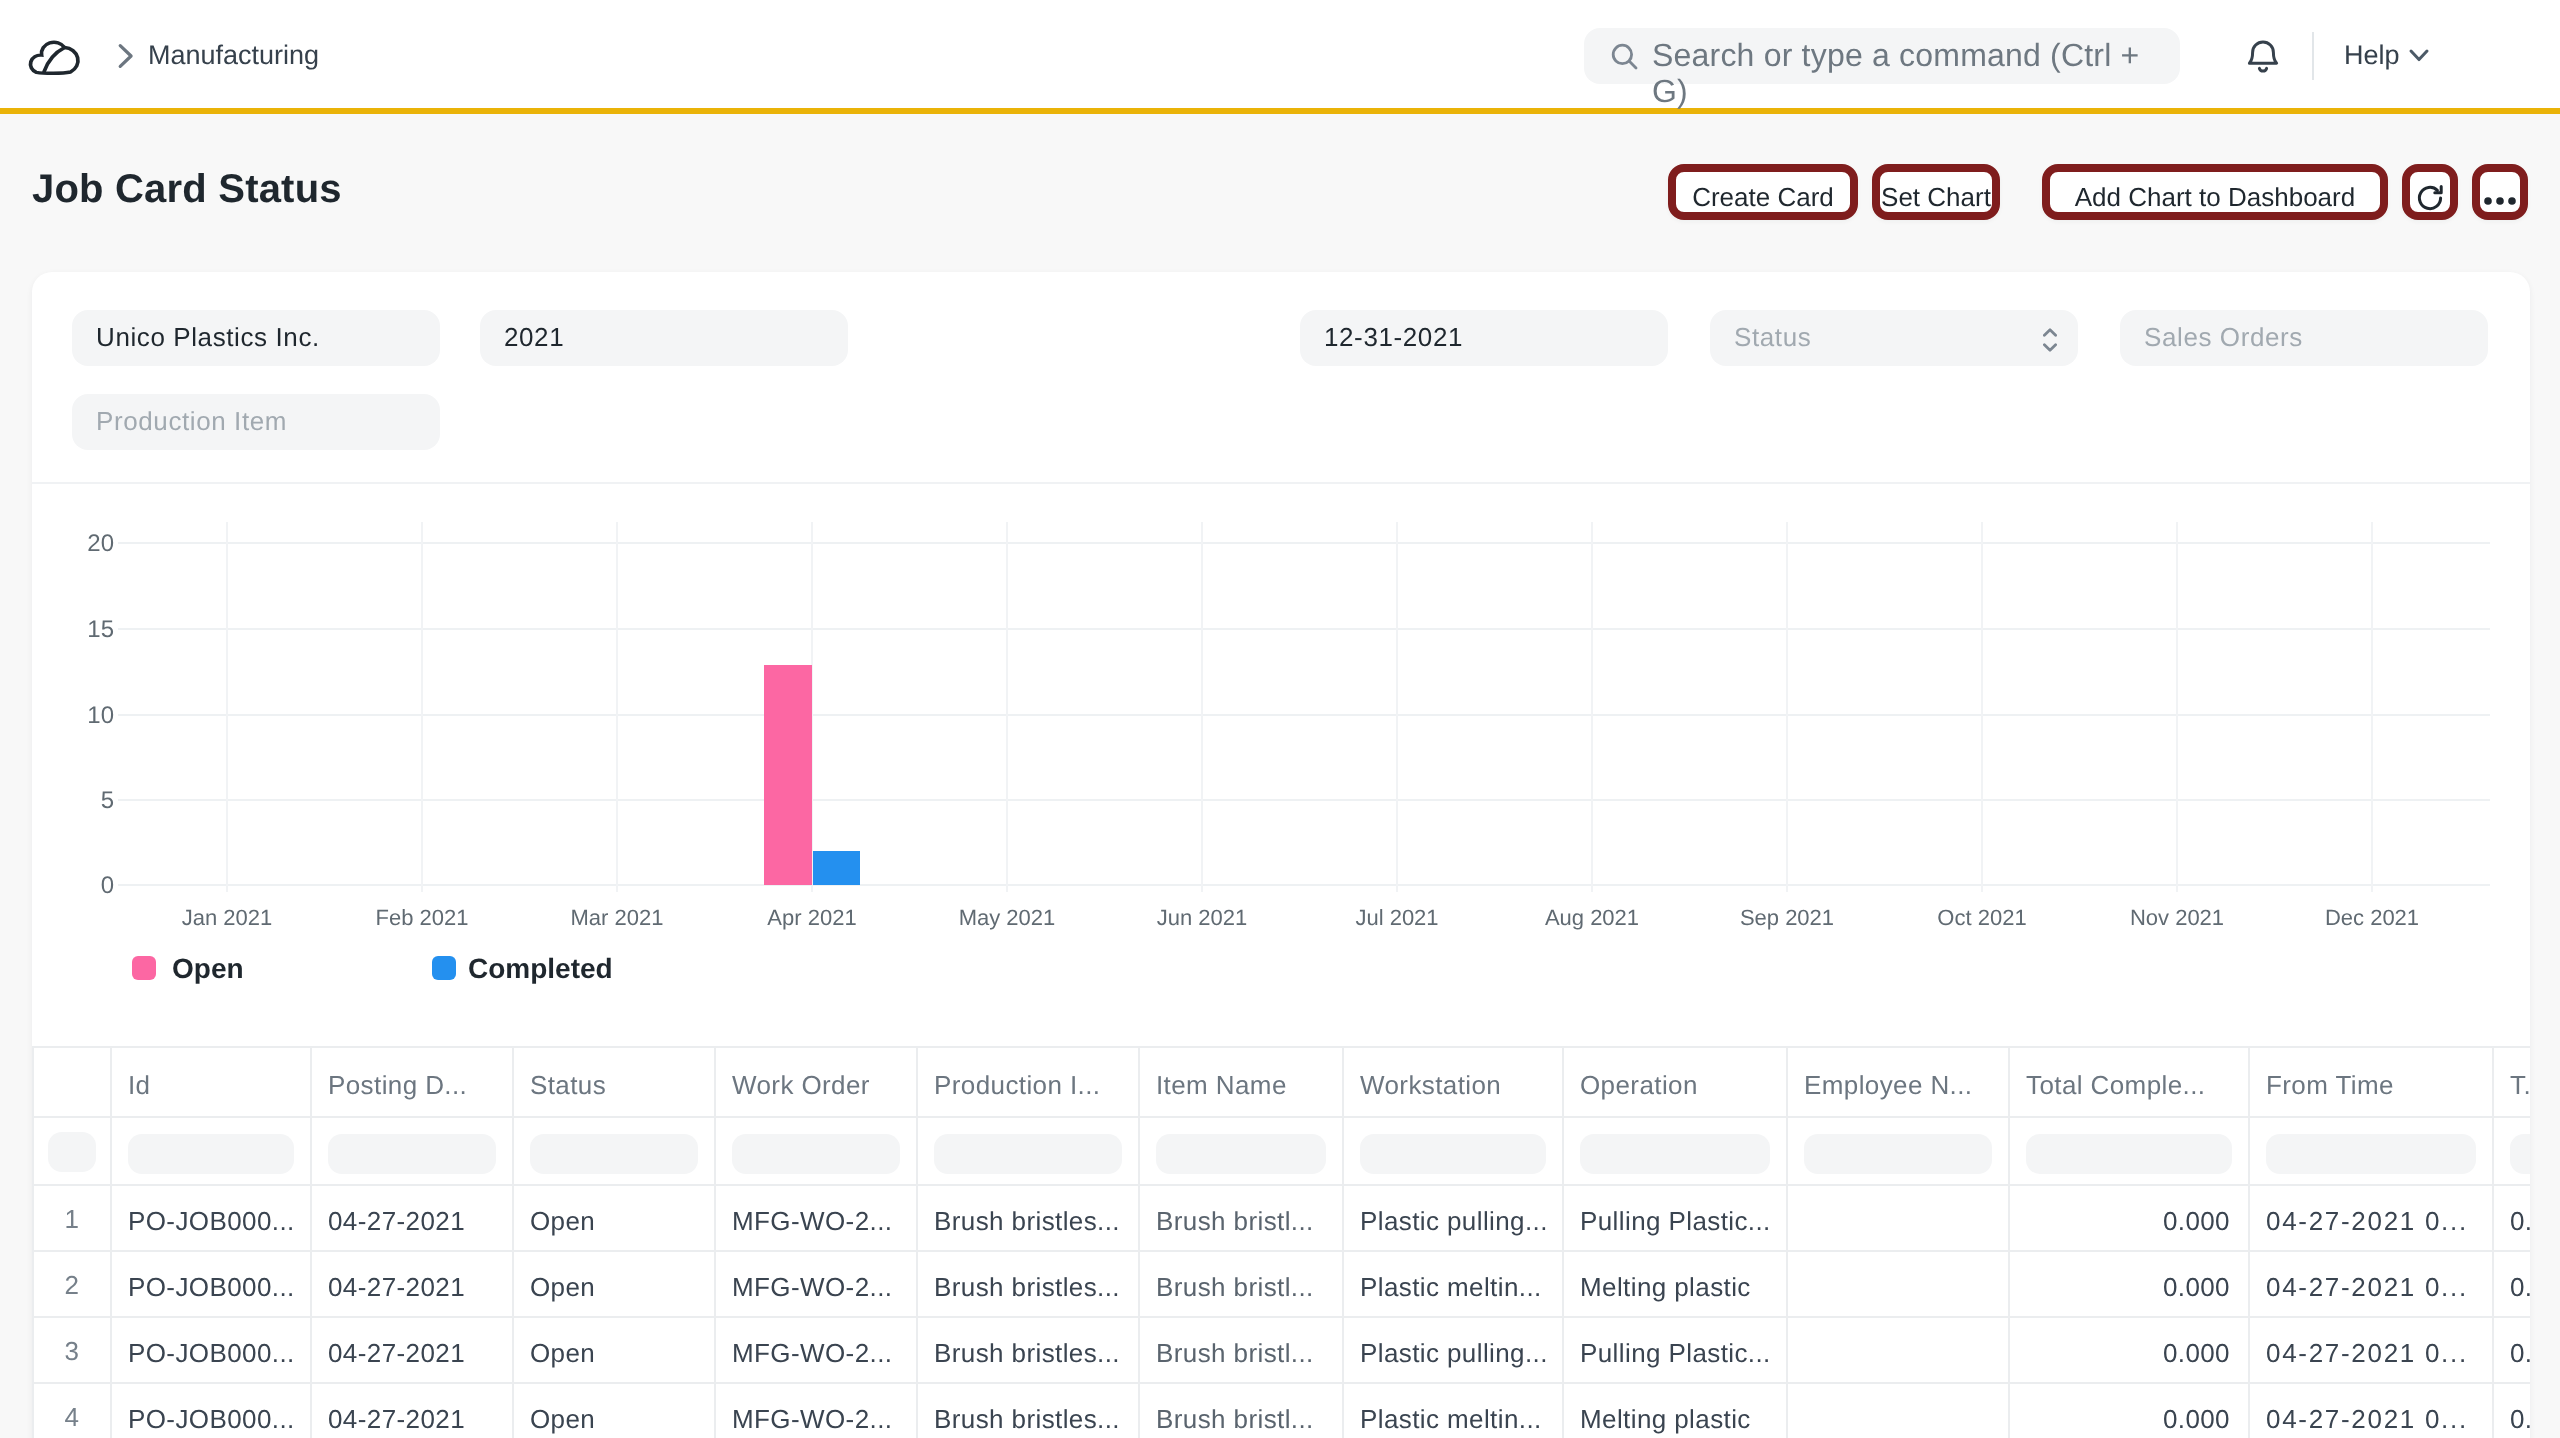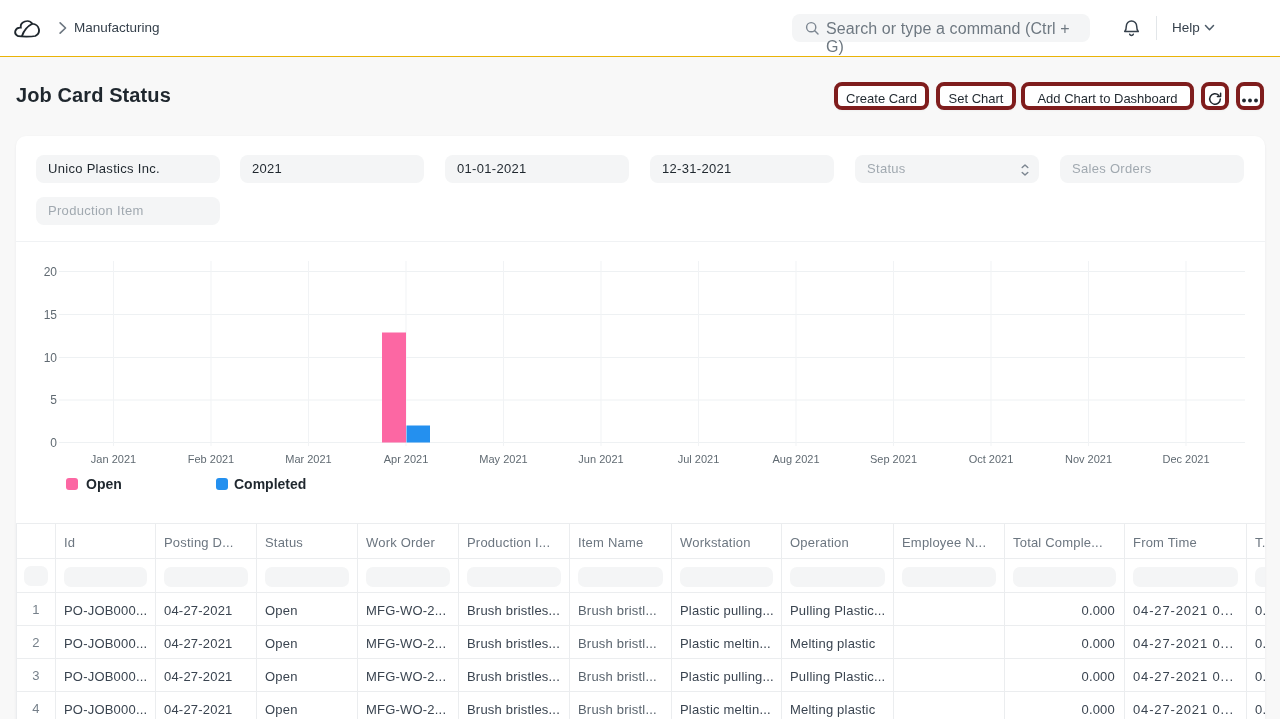--- a/index.html
+++ b/index.html
@@ -1,21 +1,21 @@
 <!DOCTYPE html>
 <html><head>
 <meta charset="utf-8">
 <style>
 * { margin:0; padding:0; box-sizing:border-box; }
 html,body { width:1280px; height:719px; overflow:hidden; }
 body { font-family:"Liberation Sans", sans-serif; background:#f8f8f8; position:relative; }
 .abs { position:absolute; }
 
 
-#navbar { position:absolute; left:0; top:0; width:1280px; height:57px; background:#fff; border-bottom:1px solid #eab308; }
+#navbar { position:absolute; left:0; top:0; width:1280px; height:57px; background:#fff; border-bottom:3px solid #eab308; }
 #crumb { position:absolute; left:74px; top:20px; font-size:13.5px; color:#36414c; }
 #search { position:absolute; left:792px; top:14px; width:298px; height:28px; background:#f4f5f6; border-radius:8px; }
 #search span { position:absolute; left:34px; top:6px; font-size:16px; color:#6e7881; letter-spacing:0.1px; }
 #helptxt { position:absolute; left:1172px; top:20px; font-size:13.5px; color:#36414c; }
 #avatar { position:absolute; left:1297px; top:10px; width:36px; height:36px; border-radius:50%; background:#fcf0d7; text-align:left; line-height:36px; font-size:13px; font-weight:700; color:#dd9413; }
 #navsep { position:absolute; left:1156px; top:16px; width:1px; height:24px; background:#e2e6e9; }
 
 
 #title { position:absolute; left:16px; top:84px; font-size:20px; font-weight:700; color:#1f272e; letter-spacing:0.1px; }
 .btn { position:absolute; top:82px; height:28px; background:#fff; border:4px solid #7f1d1d; border-radius:8px; font-size:13px; color:#1f272e; text-align:center; line-height:26px; box-shadow:0 1px 2px rgba(25,39,52,0.04); }
@@ -66,39 +66,38 @@
   <div id="navsep"></div>
   <div id="helptxt">Help</div>
   <svg class="abs" style="left:1204px;top:24px" width="11" height="8" viewBox="0 0 11 8">
       <path d="M1.5 1.5 L5.5 5.8 L9.5 1.5" fill="none" stroke="#4c5a67" stroke-width="1.5" stroke-linecap="round" stroke-linejoin="round"></path>
     </svg>
   <div id="avatar">PR</div>
 </div>
 
 <div id="title">Job Card Status</div>
 <div class="btn" style="left:834px;width:95px;">Create Card</div>
-<div class="btn" style="left:936px;width:80px;">Set Chart</div>
+<div class="btn" style="left:936px;width:64px;">Set Chart</div>
 <div class="btn" style="left:1021px;width:173px;">Add Chart to Dashboard</div>
 <div class="btn" style="left:1201px;width:28px;">
   <svg style="margin-top:6px" width="14" height="14" viewBox="0 0 14 14">
       <path d="M12.3 7 a5.3 5.3 0 1 1 -1.6 -3.8" fill="none" stroke="#1f272e" stroke-width="1.5" stroke-linecap="round"></path>
       <path d="M12.6 1.2 L12.6 4.4 L9.4 4.4" fill="none" stroke="#1f272e" stroke-width="1.5" stroke-linecap="round" stroke-linejoin="round"></path>
     </svg>
 </div>
 <div class="btn" style="left:1236px;width:28px;"><svg style="margin-top:11px" width="18" height="5" viewBox="0 0 18 5">
       <circle cx="3" cy="2.5" r="1.9" fill="#1f272e"></circle>
       <circle cx="9" cy="2.5" r="1.9" fill="#1f272e"></circle>
       <circle cx="15" cy="2.5" r="1.9" fill="#1f272e"></circle>
     </svg></div>
 
 <div id="card">
 
   <div class="finput" style="left:20px;top:19px;">Unico Plastics Inc.</div>
   <div class="finput" style="left:224px;top:19px;">2021</div>
-  <div class="finput" style="left:429px;top:19px;">01-01-2021</div>
   <div class="finput" style="left:634px;top:19px;">12-31-2021</div>
   <div class="finput fph" style="left:839px;top:19px;">Status
     <svg class="abs" style="right:10px;top:8.5px" width="8" height="12" viewBox="0 0 8 12">
         <path d="M1.2 3.6 L4 0.9 L6.8 3.6 M1.2 8.4 L4 11.1 L6.8 8.4" fill="none" stroke="#7c8691" stroke-width="1.4" stroke-linecap="round" stroke-linejoin="round"></path>
       </svg>
   </div>
   <div class="finput fph" style="left:1044px;top:19px;">Sales Orders</div>
   <div class="finput fph" style="left:20px;top:61px;">Production Item</div>
   <div id="fsep"></div>
 

